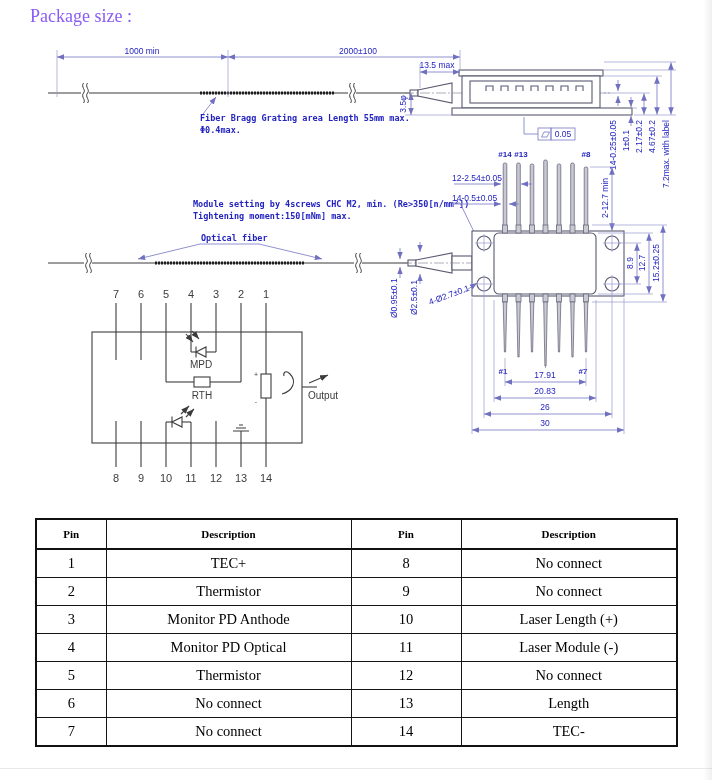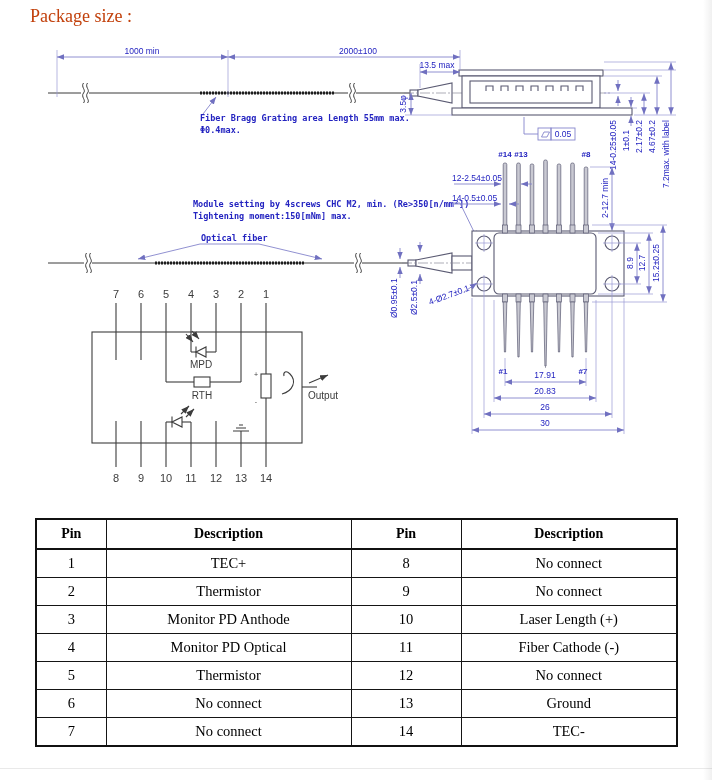--- a/index.html
+++ b/index.html
@@ -1,18 +1,18 @@
 <!DOCTYPE html>
 <html><head>
 <meta charset="utf-8">
 <style>
   html,body{margin:0;padding:0;background:#fff;}
   #page{position:relative;width:712px;height:780px;background:#ffffff;overflow:hidden;
         font-family:"Liberation Serif",serif;}
-  #page-title{position:absolute;left:30px;top:6px;font-size:18px;color:#c2410c;}
+  #page-title{position:absolute;left:30px;top:6px;font-size:18px;color:#8b5cf6;}
   #drawing-svg{position:absolute;left:0;top:0;}
   
   .dim{stroke:#8585cc;stroke-width:0.9;fill:none;}
   .dimthin{stroke:#9a9ad4;stroke-width:0.7;fill:none;}
   .out{stroke:#5a5a72;stroke-width:1.1;fill:none;}
   .outf{stroke:#5a5a72;stroke-width:1.1;fill:#ffffff;}
   .outg{stroke:#5a5a72;stroke-width:0.7;fill:#c9c9d2;}
   .fib{stroke:#3a3a3a;stroke-width:1;fill:none;}
   .fbg{stroke:#1d1d1d;stroke-width:3;fill:none;stroke-dasharray:2 1;}
   .cl{stroke:#8a8a9a;stroke-width:0.7;fill:none;stroke-dasharray:10 2 2 2;}
@@ -23,21 +23,21 @@
   .nt{font:bold 8.5px "DejaVu Sans Mono",monospace;fill:#2323c0;}
   .pt{font:bold 8px "Liberation Sans",sans-serif;fill:#2323c0;}
   .ct{font:11px "Liberation Sans",sans-serif;fill:#3c3c3c;}
   .cb{font:10px "Liberation Sans",sans-serif;fill:#3c3c3c;}
   .cs{font:7px "Liberation Sans",sans-serif;fill:#3c3c3c;}
   
   #pin-table{position:absolute;left:35px;top:518px;width:641px;border-collapse:collapse;
              table-layout:fixed;border:2px solid #111;}
   #pin-table th,#pin-table td{border:1.5px solid #151515;text-align:center;vertical-align:middle;
              padding:0;overflow:hidden;}
-  #pin-table th{font-size:14px;font-weight:bold;height:28px;}
+  #pin-table th{font-size:11px;font-weight:bold;height:28px;}
   #pin-table td{font-size:14.5px;height:27px;}
   #pin-table thead tr{border-bottom:2px solid #111;}
   .right-edge{position:absolute;right:0;top:0;width:9px;height:780px;
               background:linear-gradient(to right,rgba(0,0,0,0),rgba(0,0,0,0.06));}
   .bottom-rule{position:absolute;left:0;top:768px;width:712px;height:1px;background:#e9e9e9;}
 </style>
 </head>
 <body>
 
 <div id="page">
@@ -354,33 +354,33 @@
       <tr>
         <td>3</td>
         <td>Monitor PD Anthode</td>
         <td>10</td>
         <td>Laser Length (+)</td>
       </tr>
       <tr>
         <td>4</td>
         <td>Monitor PD Optical</td>
         <td>11</td>
-        <td>Fiber Cathode (-)</td>
+        <td>Laser Module (-)</td>
       </tr>
       <tr>
         <td>5</td>
         <td>Thermistor</td>
         <td>12</td>
         <td>No connect</td>
       </tr>
       <tr>
         <td>6</td>
         <td>No connect</td>
         <td>13</td>
-        <td>Ground</td>
+        <td>Length</td>
       </tr>
       <tr>
         <td>7</td>
         <td>No connect</td>
         <td>14</td>
         <td>TEC-</td>
       </tr>
     </tbody>
   </table>
 

